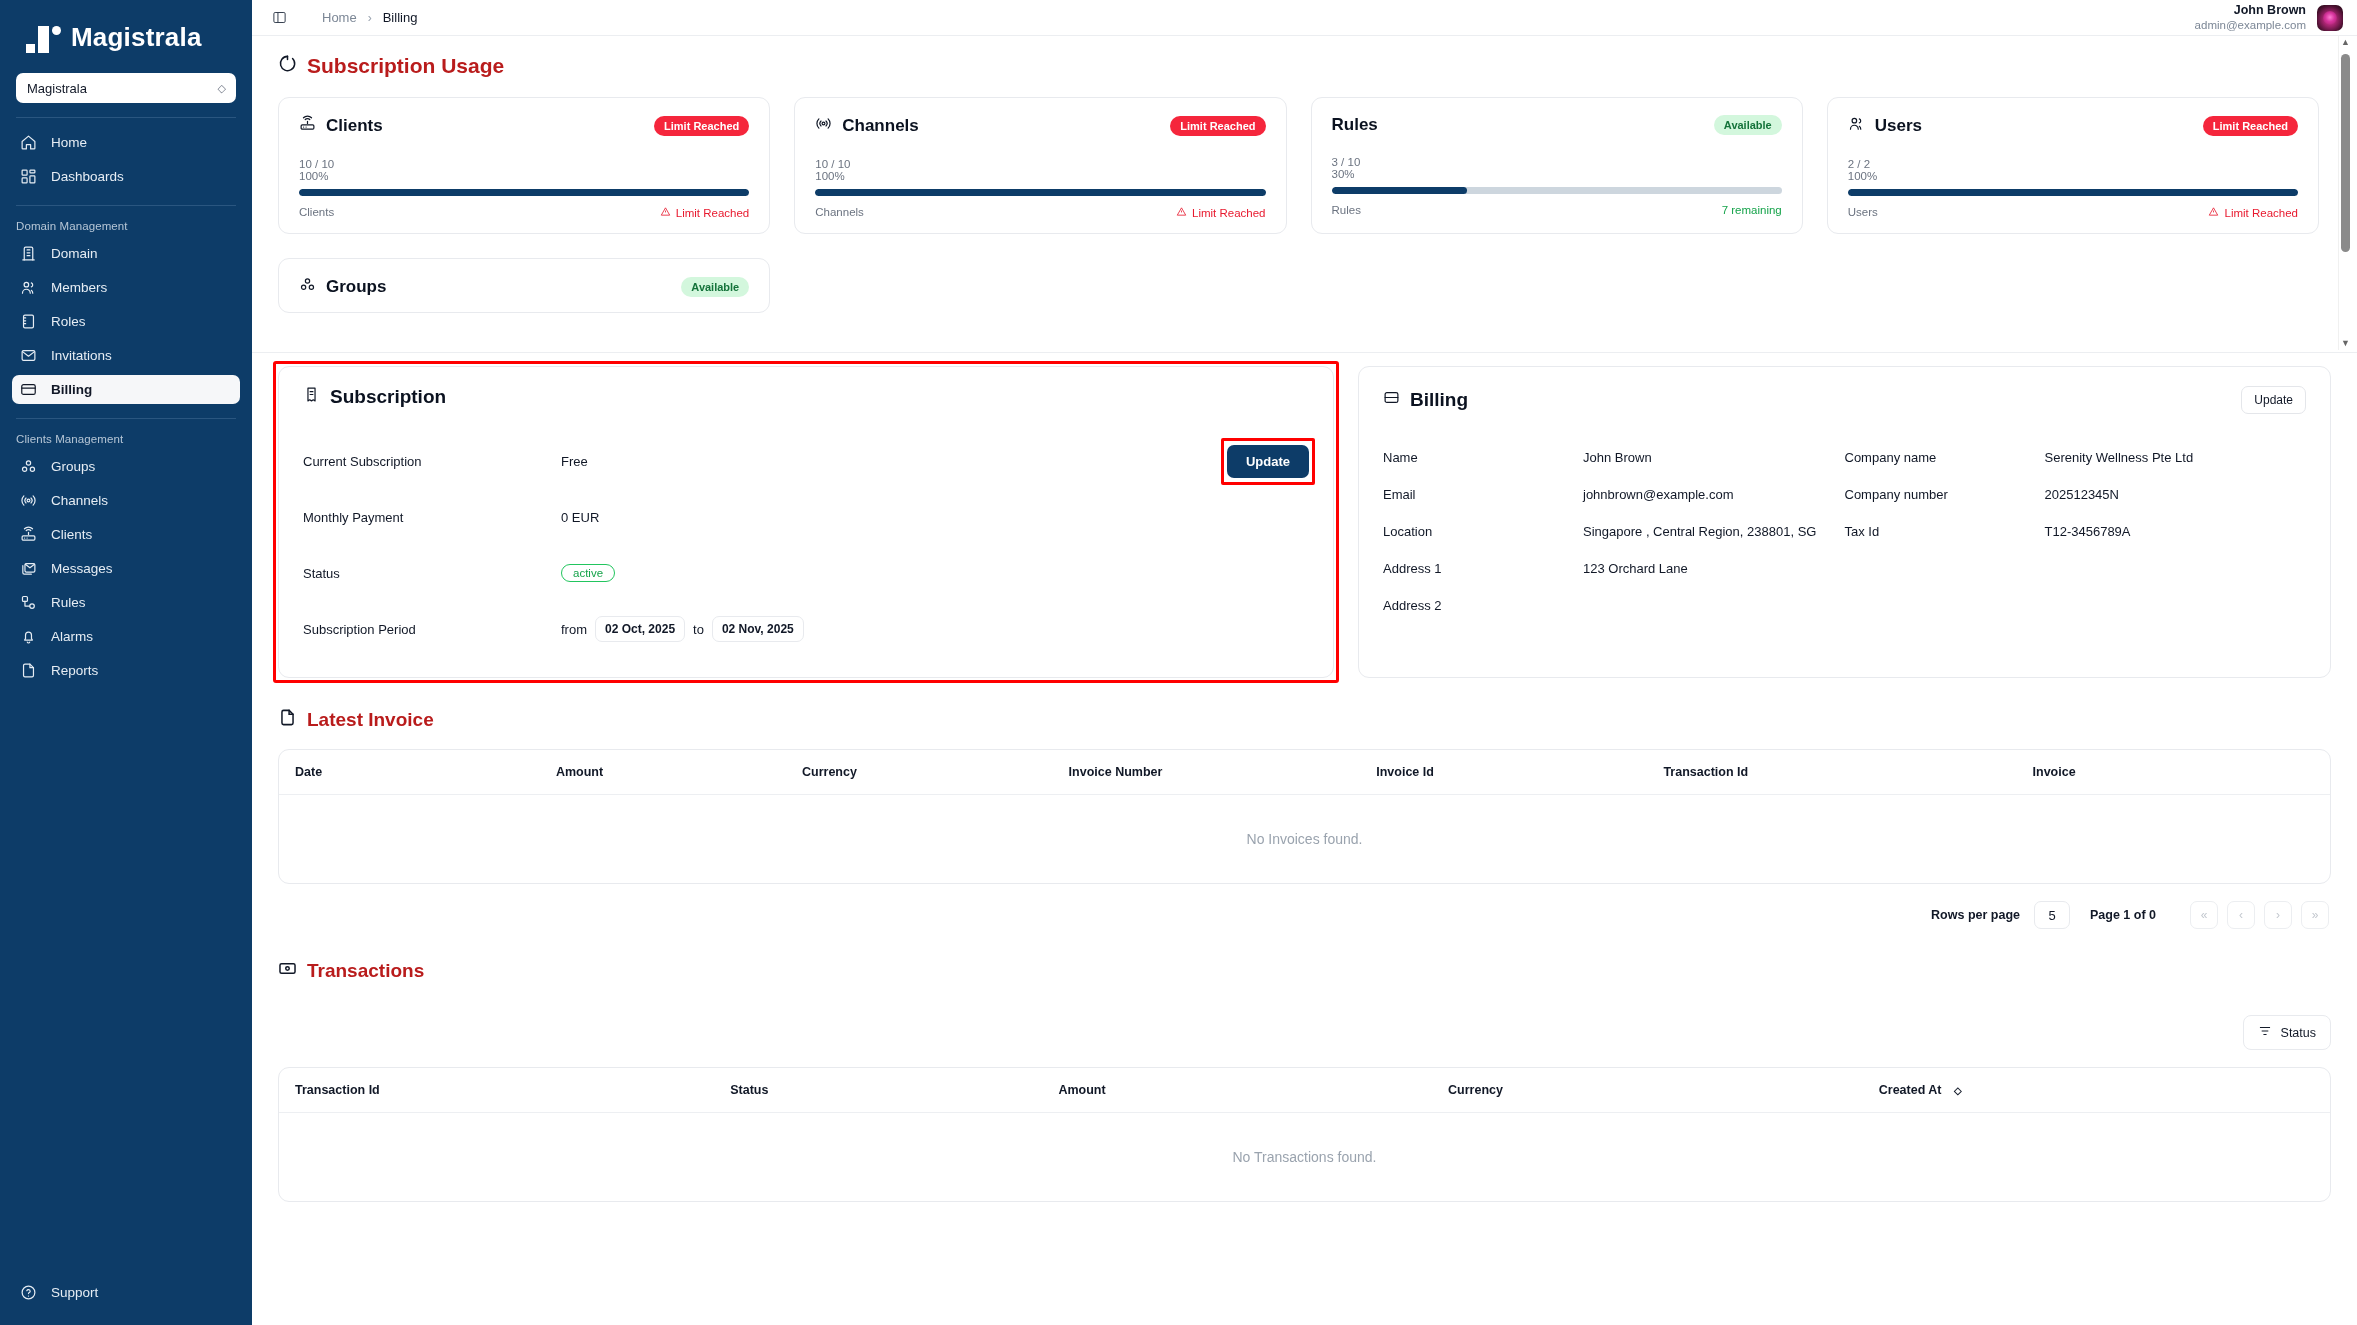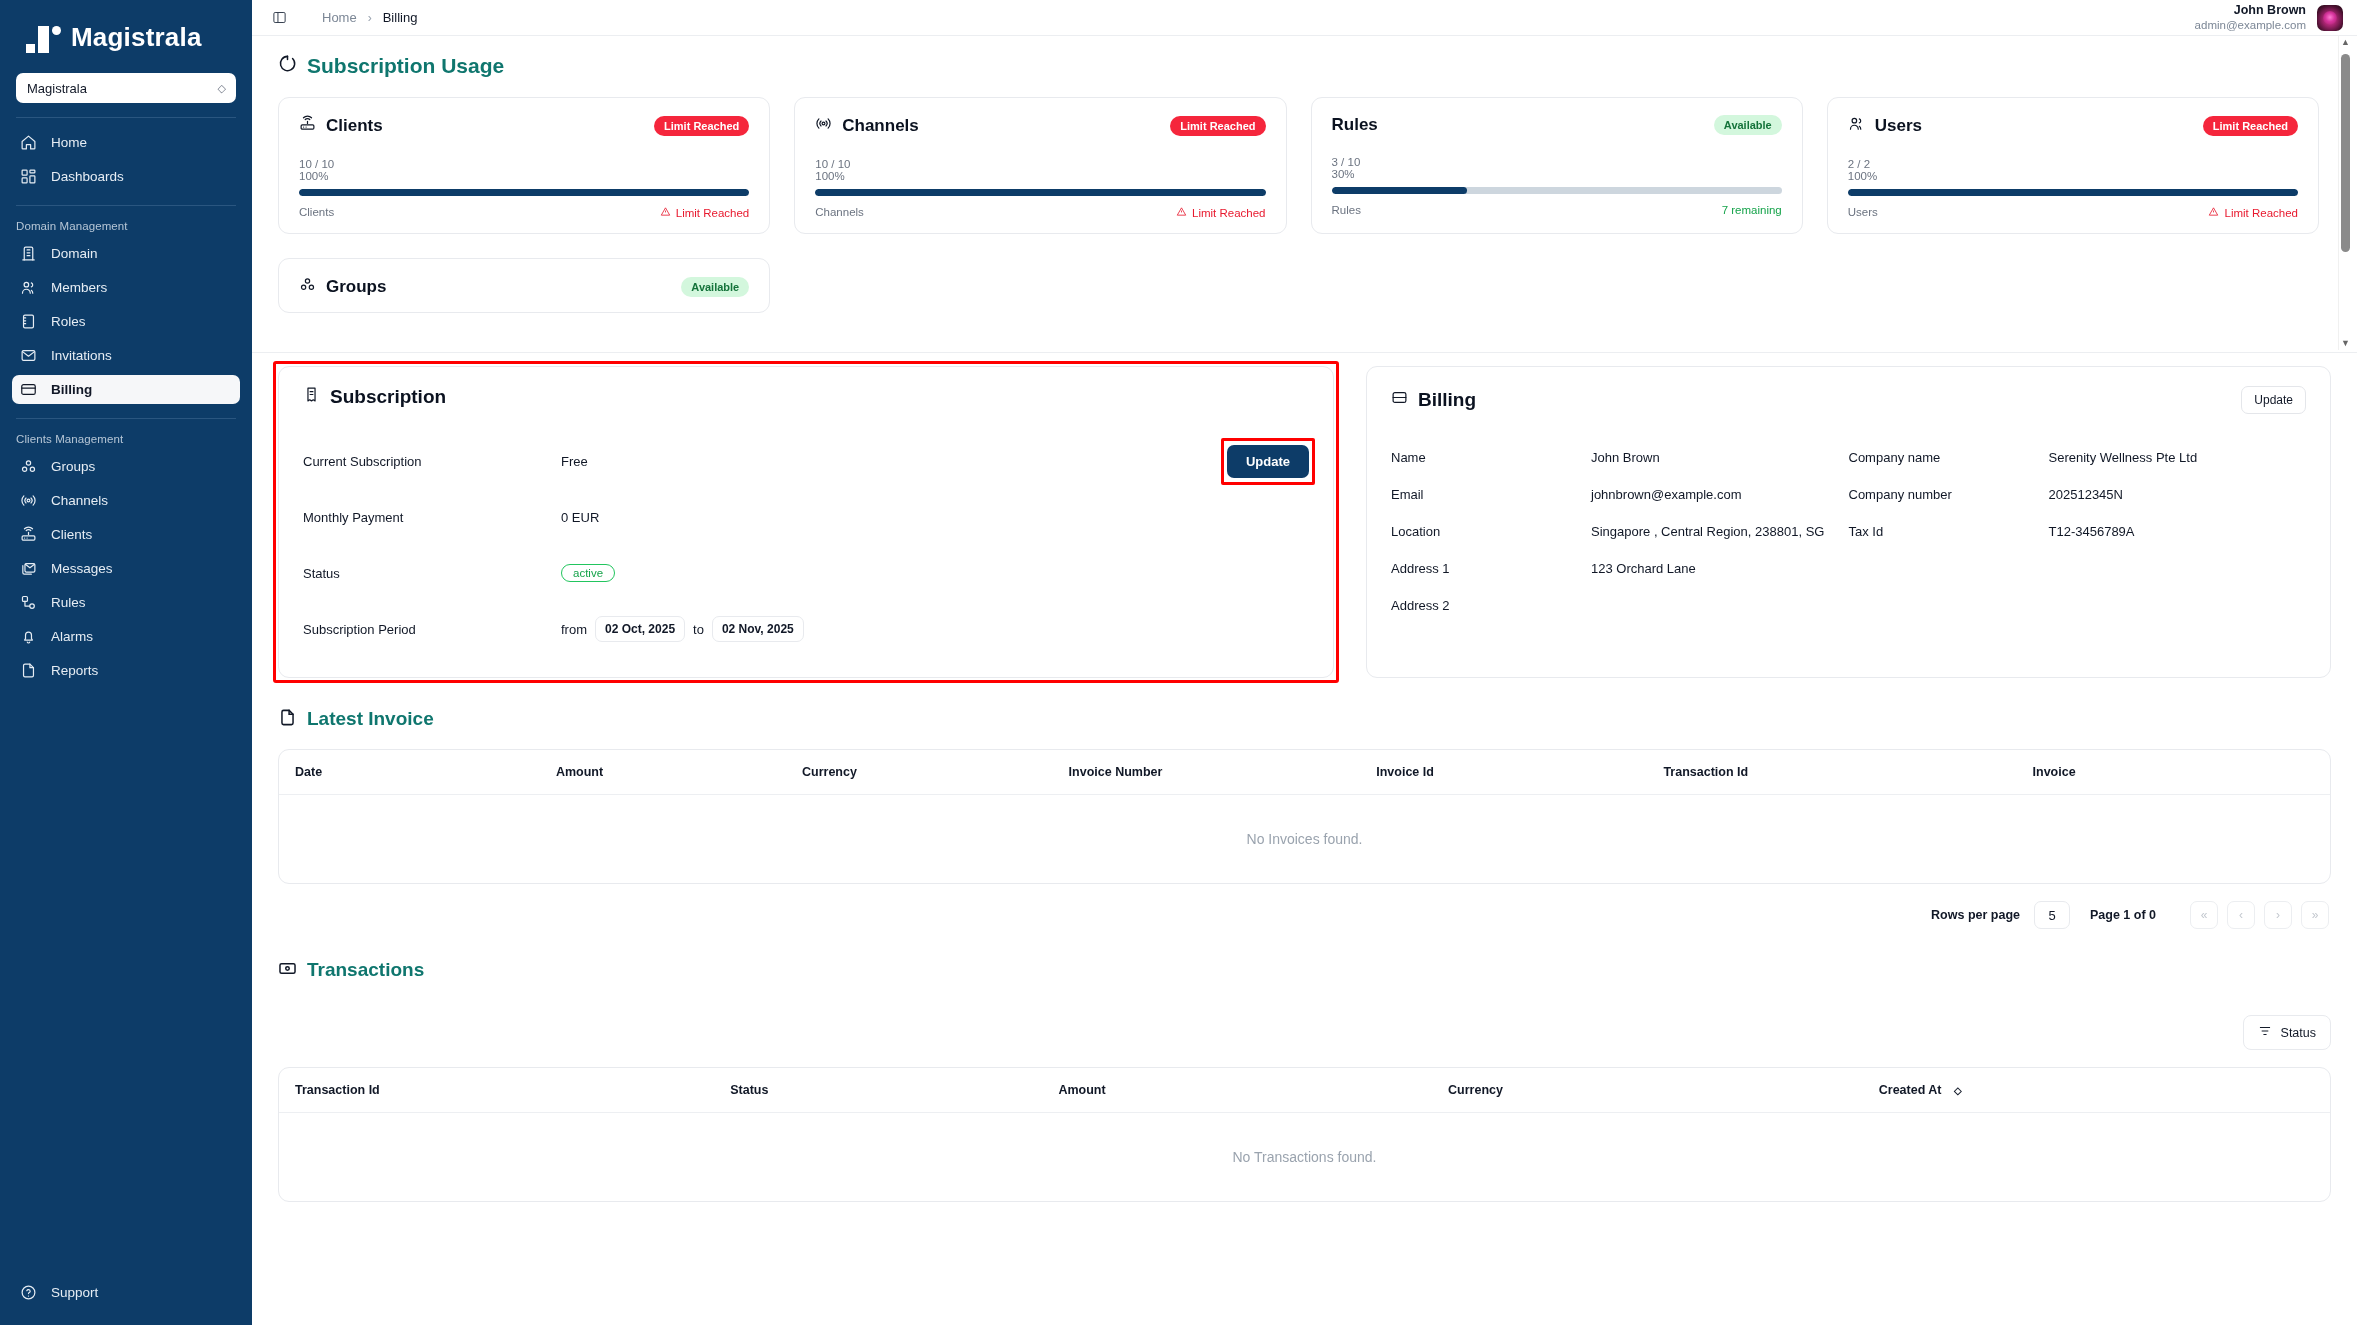--- a/index.html
+++ b/index.html
@@ -79,21 +79,21 @@
   }
   .avatar::after {
     content: ""; position: absolute; inset: 6px;
     background: radial-gradient(circle at 50% 45%, #ff7bd0 0%, #d4329a 45%, rgba(90,10,50,0) 75%);
     border-radius: 50%;
   }
 
   
   .usage-outer { flex: 0 0 317px; position: relative; border-bottom: 1px solid #eceef1; overflow: hidden; }
   .usage-inner { position: absolute; inset: 0; padding: 18px 38px 0 26px; overflow: hidden; }
-  .sec-title { display: flex; gap: 10px; font-size: 21px; font-weight: 700; color: #0f766e; }
+  .sec-title { display: flex; align-items: center; gap: 10px; font-size: 21px; font-weight: 700; color: #b91c1c; }
   .sec-title svg { width: 19px; height: 19px; stroke: #111827; fill: none; stroke-width: 1.9; stroke-linecap: round; }
   .usage-grid { display: grid; grid-template-columns: repeat(4, 1fr); gap: 24px; margin-top: 19px; }
   .ucard { border: 1px solid #e8eaee; border-radius: 11px; background: #fff; padding: 17px 20px 14px 20px; }
   .ucard-head { display: flex; align-items: center; justify-content: space-between; }
   .ucard-title { display: flex; align-items: center; gap: 10px; font-size: 17px; font-weight: 700; color: #0b1220; }
   .ucard-title svg { width: 17px; height: 17px; stroke: #111827; fill: none; stroke-width: 1.7; stroke-linecap: round; stroke-linejoin: round; }
   .badge { font-size: 11px; font-weight: 600; border-radius: 999px; padding: 4px 10px; white-space: nowrap; }
   .badge.limit { background: #f5263c; color: #fff; }
   .badge.avail { background: #d3f7dd; color: #14733a; }
   .ucard-nums { display: flex; justify-content: space-between; font-size: 11.5px; color: #6b7380; margin-top: 21px; flex-direction: column; }
@@ -108,21 +108,21 @@
     background: #ffffff; border-left: 1px solid #f0f0f0;
     display: flex; flex-direction: column; align-items: center; justify-content: space-between;
     padding: 2px 0;
   }
   .sc-arrow { font-size: 9px; color: #666; line-height: 1; }
   .sc-thumb { position: absolute; top: 18px; width: 9px; height: 198px; border-radius: 5px; background: #8a8a8a; }
 
   
   .content { flex: 1; overflow: hidden; padding: 0 26px; position: relative; }
 
-  .two-col { display: flex; gap: 8px; margin-top: 13px; }
+  .two-col { display: flex; gap: 0; margin-top: 13px; }
   .card {
     border: 1px solid #e8eaee; border-radius: 11px; background: #fff;
   }
   .sub-card { width: 1056px; flex: 0 0 1056px; padding: 19px 24px 20px 24px; position: relative; }
   .hl-box { position: absolute; inset: -6px; border: 3px solid #ff0000; border-radius: 3px; pointer-events: none; }
   .bill-card { flex: 1; margin-left: 24px; padding: 19px 24px 20px 24px; }
   .card-head { display: flex; align-items: center; justify-content: space-between; }
   .card-title { display: flex; align-items: center; gap: 10px; font-size: 19px; font-weight: 700; color: #0b1220; }
   .card-title svg { width: 17px; height: 17px; stroke: #111827; fill: none; stroke-width: 1.7; stroke-linecap: round; stroke-linejoin: round; }
   .btn-outline {

